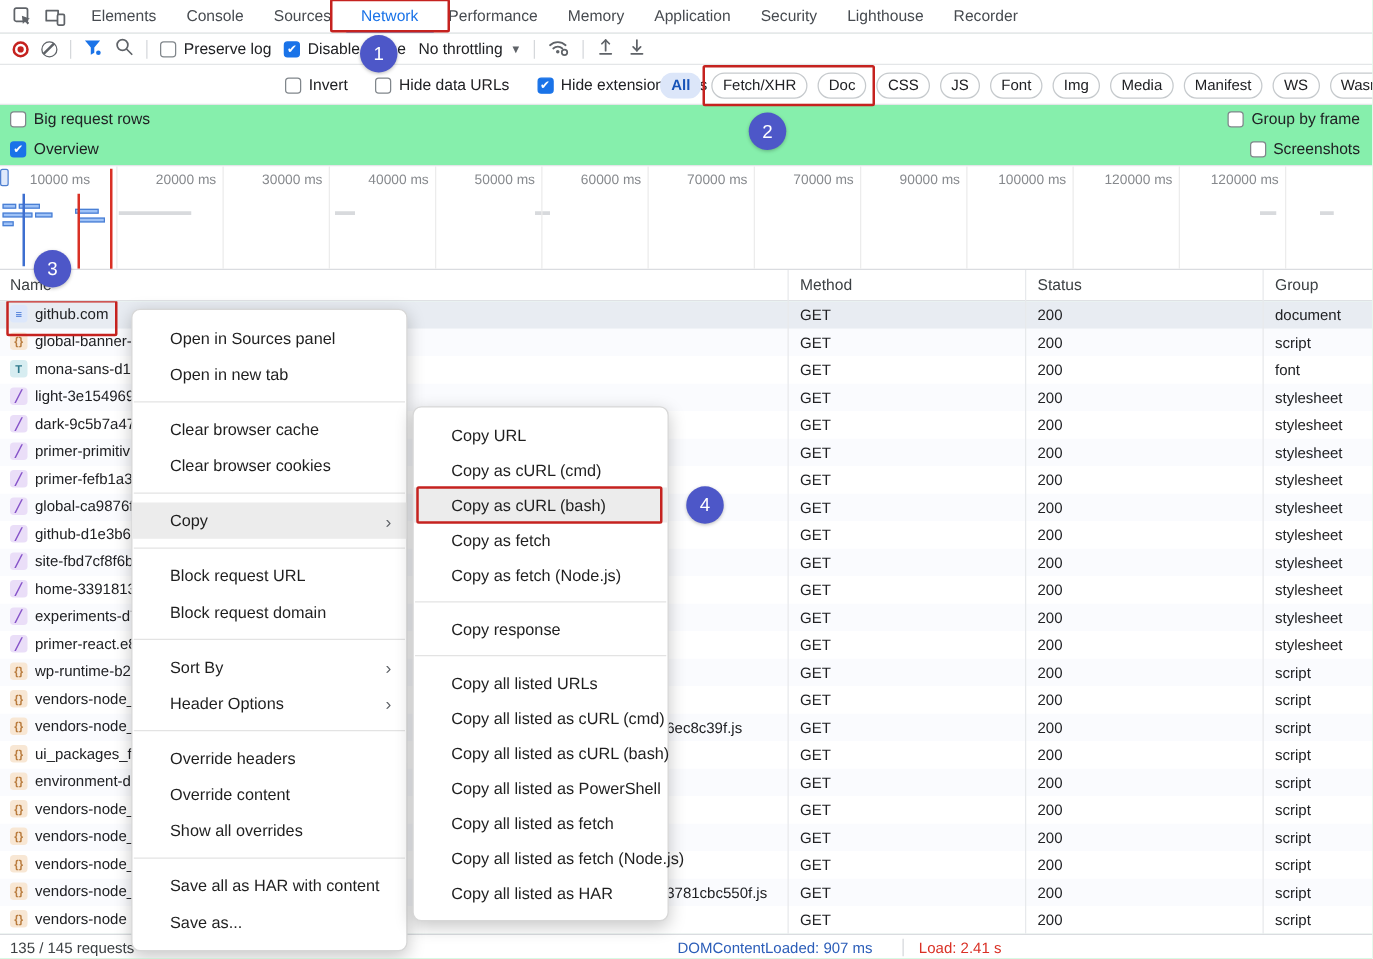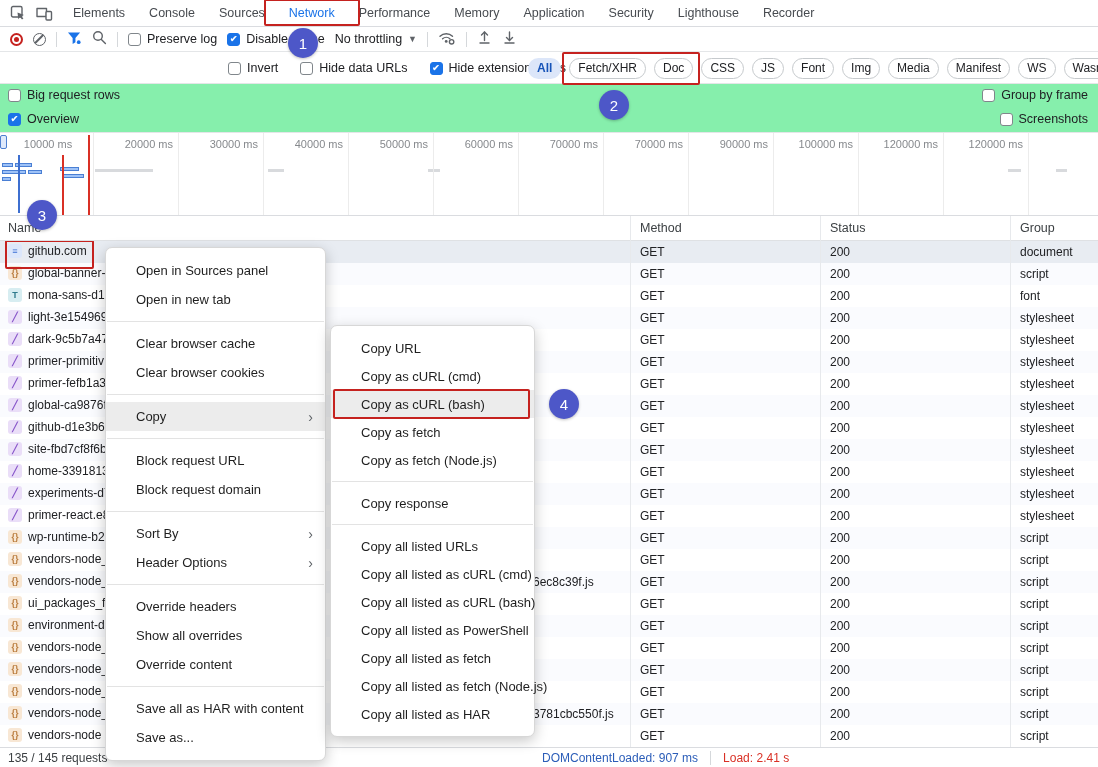--- a/index.html
+++ b/index.html
@@ -66,21 +66,21 @@
   .colline { position:absolute; top:216px; width:1px; height:531px; background:#e7e9ec; z-index:1; }
   .ricon { width:14px; height:14px; border-radius:3px; display:inline-flex; align-items:center; justify-content:center; font-size:9px; font-weight:bold; flex:0 0 auto; }
   .icon-document { background:#dce7fb; color:#3b6fd4; }
   .icon-script { background:#f8e7d4; color:#b97b3c; }
   .icon-font { background:#d7edf1; color:#2f7a8c; }
   .icon-stylesheet { background:#eadef8; color:#8653c9; }
 
   
   .statusbar { position:absolute; left:0; top:747px; width:1098px; height:20px; border-top:1px solid #dadce0; background:#fff; display:block; }
   .sb-req { position:absolute; left:8px; top:3px; color:#3c4043; }
-  .sb-right { position:absolute; left:542px; top:3px; display:flex; gap:0; align-items:center; }
+  .sb-right { position:absolute; left:542px; top:3px; display:flex; gap:12px; align-items:center; }
   .sb-dcl { color:#2b5db8; padding-right:12px; }
   .sb-load { color:#d93025; border-left:1px solid #d5d8db; padding-left:12px; }
 
   
   .menu { position:absolute; background:#fff; border:1px solid #d7d7d7; border-radius:7px; box-shadow:0 4px 14px rgba(0,0,0,.22); padding:8px 0; z-index:50; }
   #menu1 { left:105px; top:247px; width:221px; }
   #menu2 { left:330px; top:325px; width:205px; }
   .m-item { position:relative; display:flex; align-items:center; padding-left:30px; padding-right:12px; font-size:13px; color:#1f1f1f; white-space:nowrap; }
   #menu1 .m-item { height:29px; }
   #menu2 .m-item { height:28px; }
@@ -552,24 +552,24 @@
       </div>
       <div class="m-item">
         <span>Header Options</span>
         <span class="chev">›</span>
       </div>
       <div class="m-sep"></div>
       <div class="m-item">
         <span>Override headers</span>
       </div>
       <div class="m-item">
+        <span>Override content</span>
+      </div>
+      <div class="m-item">
         <span>Show all overrides</span>
-      </div>
-      <div class="m-item">
-        <span>Override content</span>
       </div>
       <div class="m-sep"></div>
       <div class="m-item">
         <span>Save all as HAR with content</span>
       </div>
       <div class="m-item">
         <span>Save as...</span>
       </div>
     </div>
 

